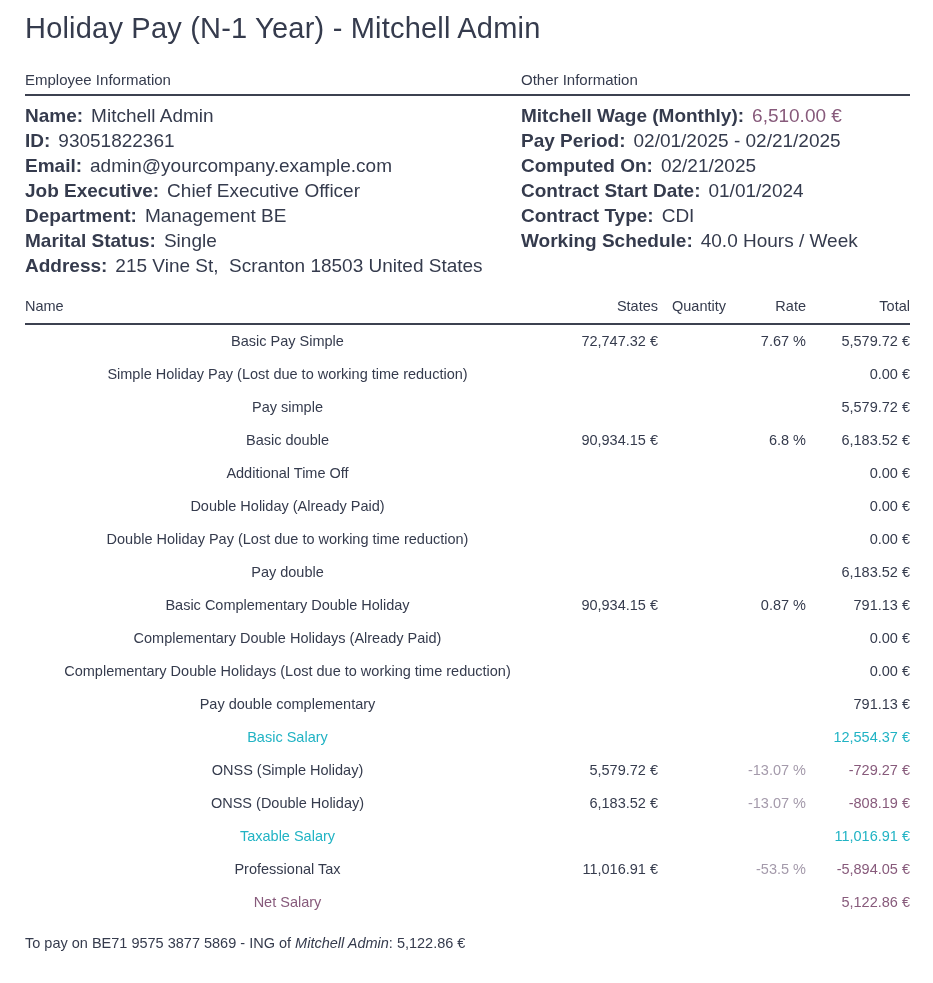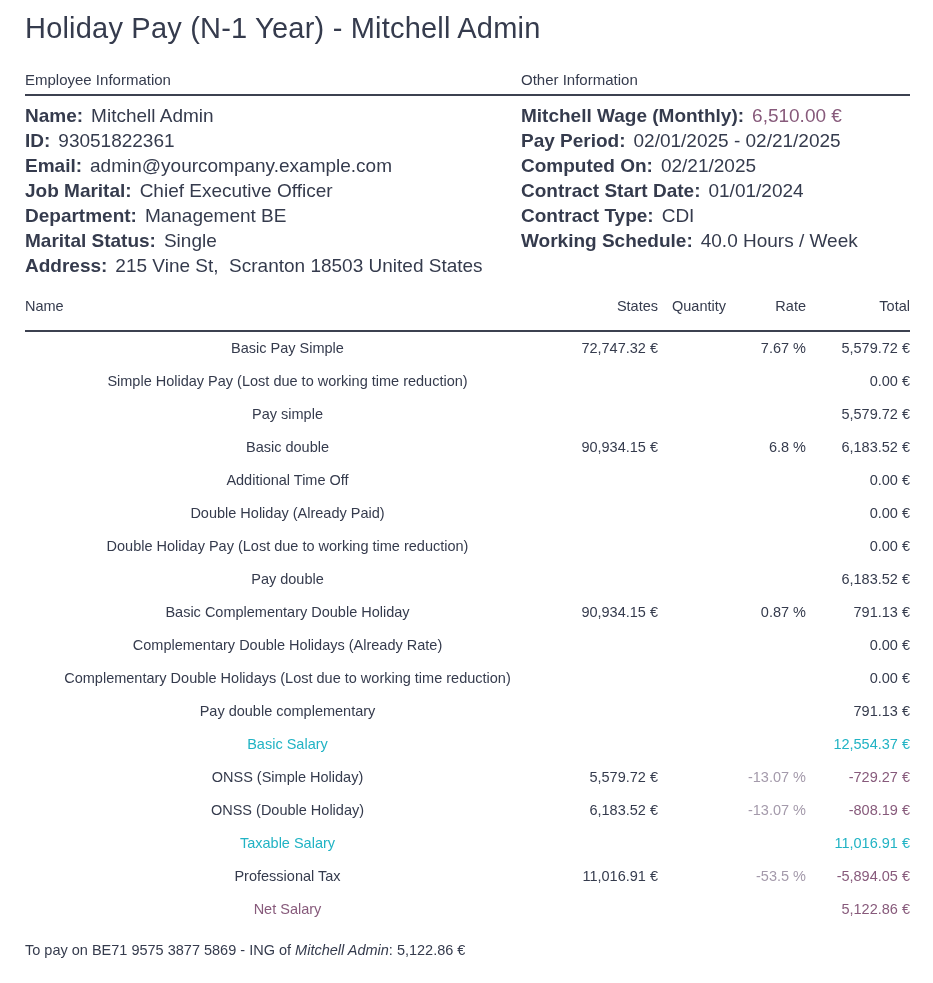--- a/index.html
+++ b/index.html
@@ -31,21 +31,21 @@
   .field-label{font-weight:bold;margin-right:8px;}
   .field-value{font-weight:400;}
   .field-value.accent{color:var(--purple);}
   
   table.payslip{
     width:100%;border-collapse:collapse;table-layout:fixed;
     font-size:14.5px;margin-top:12px;
   }
   table.payslip th{
     font-weight:400;text-align:right;vertical-align:bottom;
-    padding:6px 0 16px 0;border-bottom:2px solid var(--rule);
+    padding:6px 0 9px 0;border-bottom:2px solid var(--rule);
     color:var(--dark);
   }
   table.payslip th.col-name{text-align:left;}
   table.payslip td{
     padding:8px 0 9px 0;text-align:right;vertical-align:middle;
     overflow:hidden;white-space:nowrap;
   }
   table.payslip td.col-name{text-align:center;}
   col.c-name{width:auto;}
   col.c-amount{width:108px;}
@@ -71,21 +71,21 @@
   <div class="info-headers">
     <div class="info-col-left info-heading">Employee Information</div>
     <div class="info-col-right info-heading">Other Information</div>
   </div>
 
   <div class="info-body">
     <div class="info-col-left" id="employee-fields">
         <div class="info-line"><span class="field-label">Name:</span><span class="field-value">Mitchell Admin</span></div>
         <div class="info-line"><span class="field-label">ID:</span><span class="field-value">93051822361</span></div>
         <div class="info-line"><span class="field-label">Email:</span><span class="field-value">admin@yourcompany.example.com</span></div>
-        <div class="info-line"><span class="field-label">Job Marital:</span><span class="field-value">Chief Executive Officer</span></div>
+        <div class="info-line"><span class="field-label">Job Executive:</span><span class="field-value">Chief Executive Officer</span></div>
         <div class="info-line"><span class="field-label">Department:</span><span class="field-value">Management BE</span></div>
         <div class="info-line"><span class="field-label">Marital Status:</span><span class="field-value">Single</span></div>
         <div class="info-line"><span class="field-label">Address:</span><span class="field-value">215 Vine St,  Scranton 18503 United States</span></div>
       </div>
     <div class="info-col-right" id="other-fields">
         <div class="info-line"><span class="field-label">Mitchell Wage (Monthly):</span><span class="field-value accent">6,510.00 €</span></div>
         <div class="info-line"><span class="field-label">Pay Period:</span><span class="field-value">02/01/2025 - 02/21/2025</span></div>
         <div class="info-line"><span class="field-label">Computed On:</span><span class="field-value">02/21/2025</span></div>
         <div class="info-line"><span class="field-label">Contract Start Date:</span><span class="field-value">01/01/2024</span></div>
         <div class="info-line"><span class="field-label">Contract Type:</span><span class="field-value">CDI</span></div>
@@ -168,21 +168,21 @@
           <td class="col-total">6,183.52 €</td>
         </tr>
         <tr class="row-normal">
           <td class="col-name">Basic Complementary Double Holiday</td>
           <td class="col-amount">90,934.15 €</td>
           <td class="col-quantity"></td>
           <td class="col-rate">0.87 %</td>
           <td class="col-total">791.13 €</td>
         </tr>
         <tr class="row-normal">
-          <td class="col-name">Complementary Double Holidays (Already Rate)</td>
+          <td class="col-name">Complementary Double Holidays (Already Paid)</td>
           <td class="col-amount"></td>
           <td class="col-quantity"></td>
           <td class="col-rate"></td>
           <td class="col-total">0.00 €</td>
         </tr>
         <tr class="row-normal">
           <td class="col-name">Complementary Double Holidays (Lost due to working time reduction)</td>
           <td class="col-amount"></td>
           <td class="col-quantity"></td>
           <td class="col-rate"></td>

